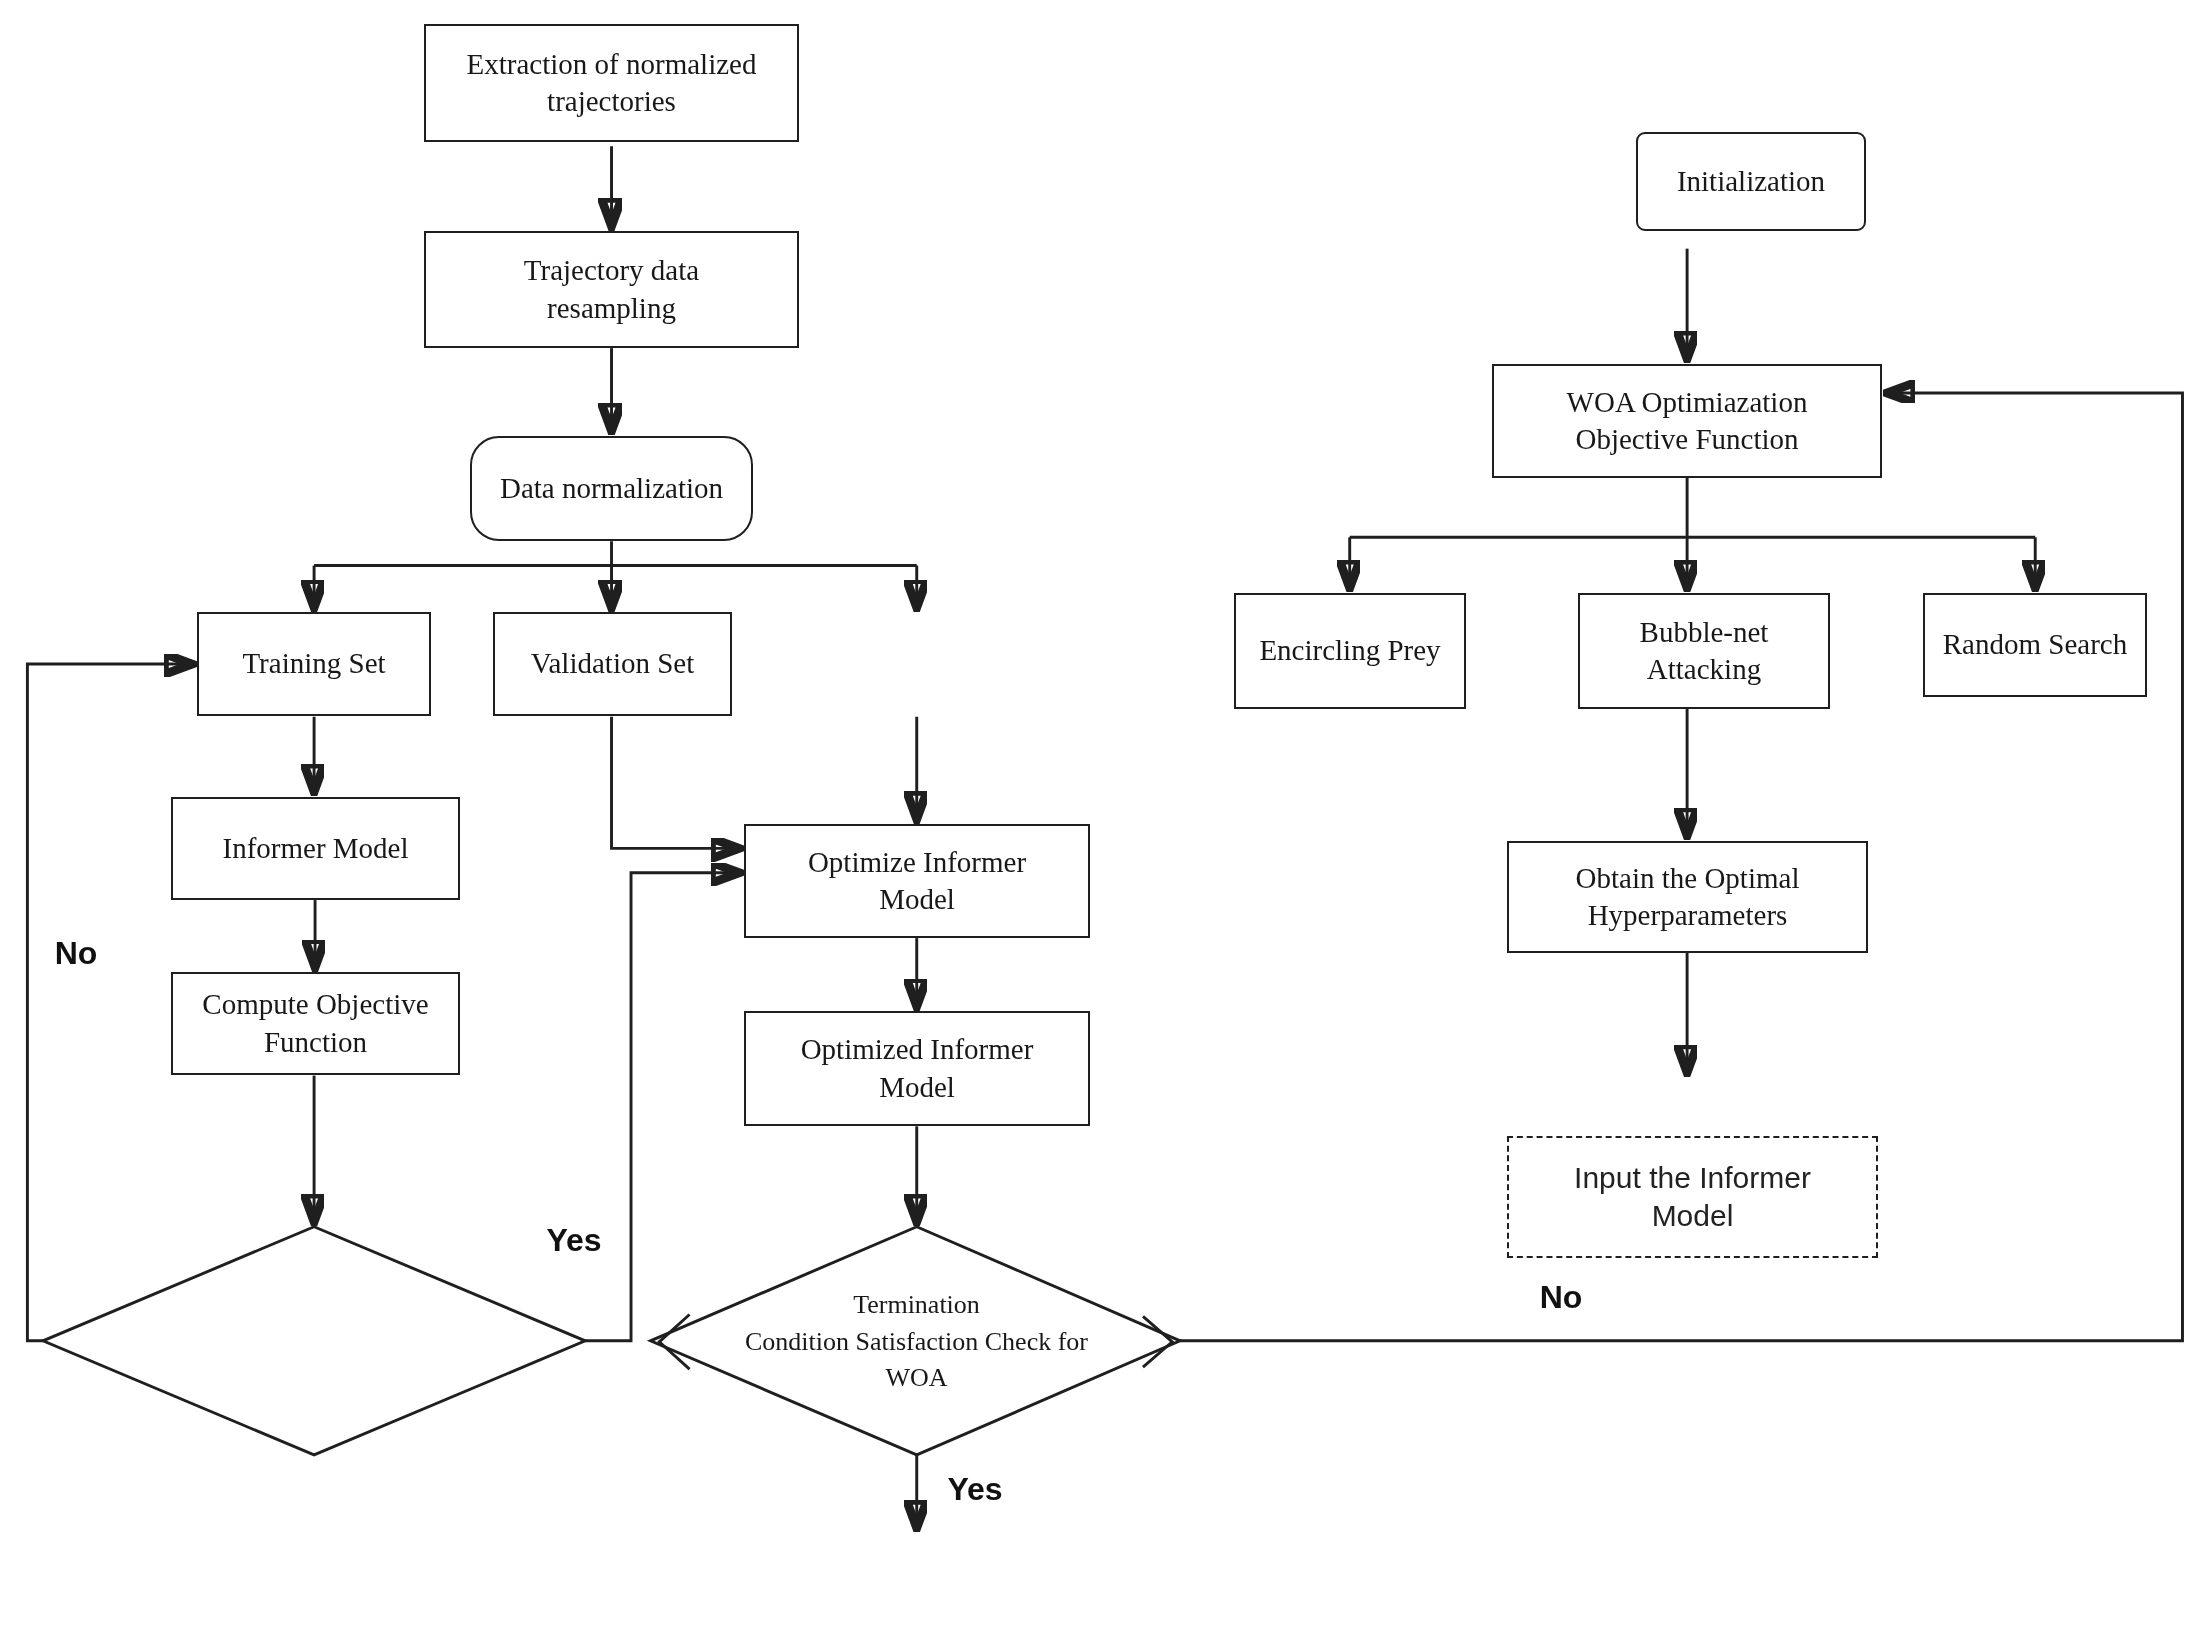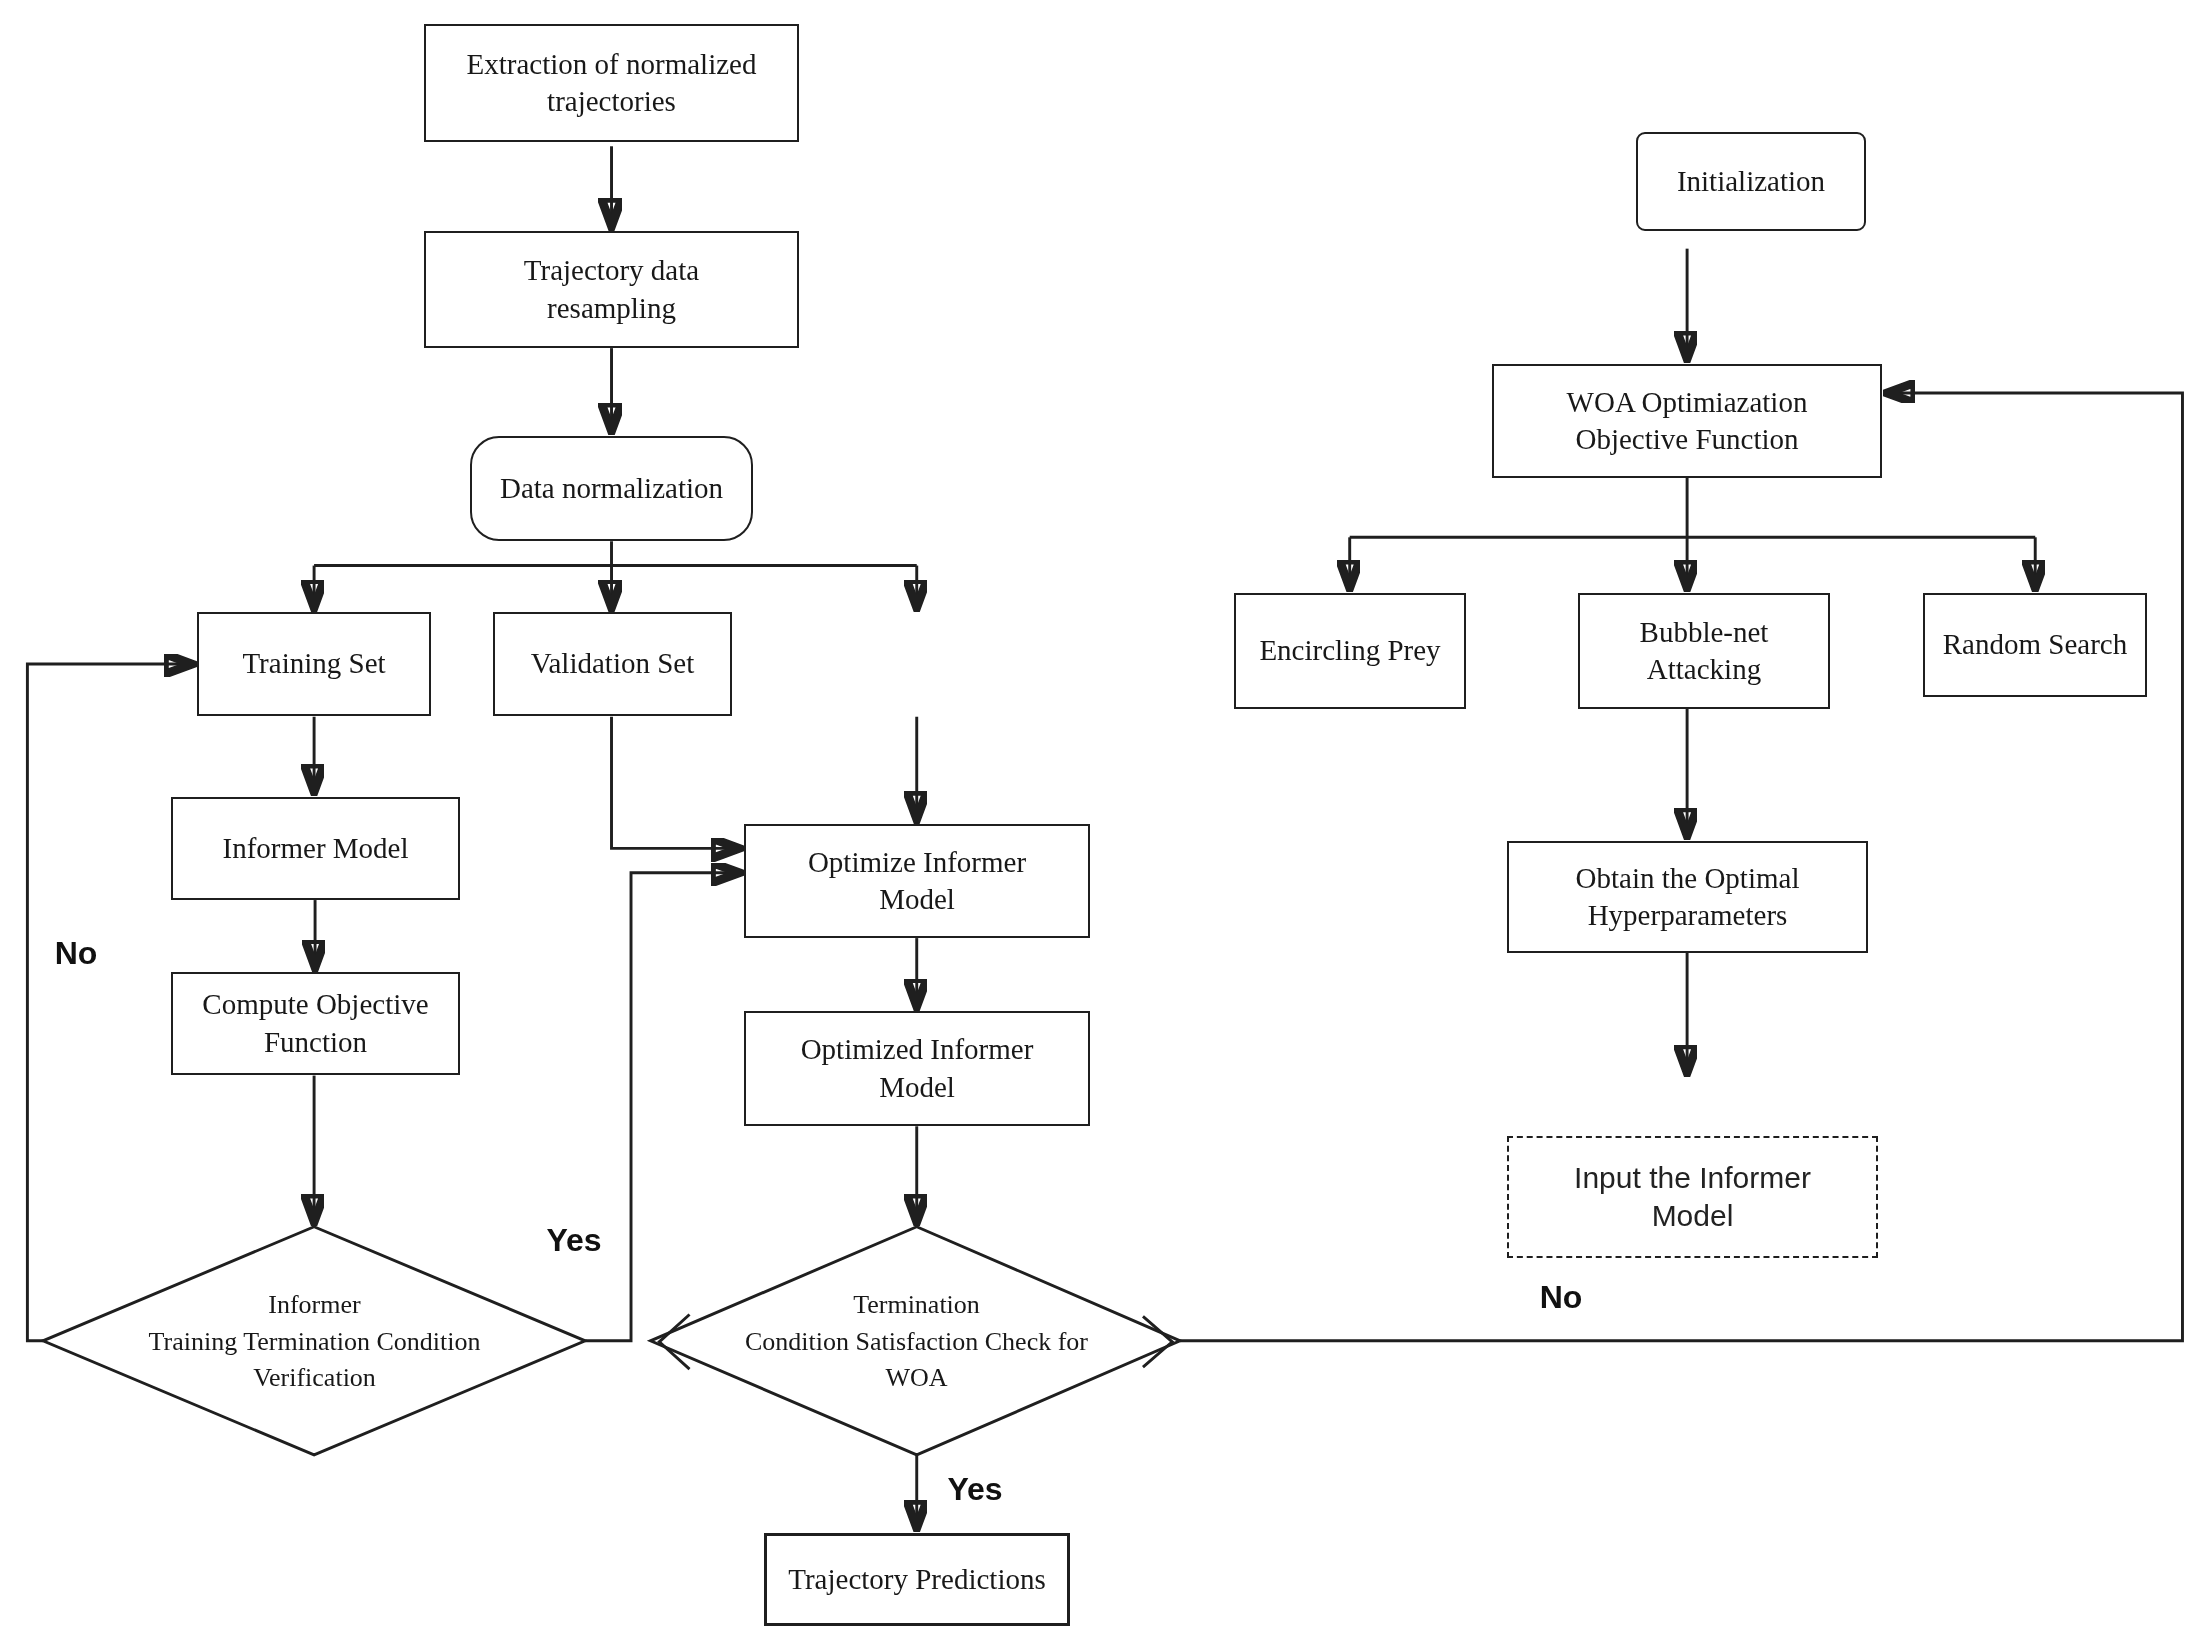--- a/index.html
+++ b/index.html
@@ -121,37 +121,33 @@
   <div class="node" style="left:470px; top:436px; width:283px; height:105px;border-radius:29px;">Data normalization</div>
   <div class="node" style="left:197px; top:612px; width:234px; height:104px;">Training Set</div>
   <div class="node" style="left:493px; top:612px; width:239px; height:104px;">Validation Set</div>
   <div class="node" style="left:171px; top:797px; width:289px; height:103px;">Informer Model</div>
   <div class="node" style="left:171px; top:972px; width:289px; height:103px;">Compute Objective
 Function</div>
   <div class="node" style="left:744px; top:824px; width:346px; height:114px;">Optimize Informer
 Model</div>
   <div class="node" style="left:744px; top:1011px; width:346px; height:115px;">Optimized Informer
 Model</div>
-  <div class="node thick small-pad" style="left:764px; top:1533px; width:306px; height:93px;">Trajectory Predictions</div>
 
   <div class="node" style="left:1636px; top:132px; width:230px; height:99px;border-radius:9px;">Initialization</div>
   <div class="node" style="left:1492px; top:364px; width:390px; height:114px;">WOA Optimiazation
 Objective Function</div>
   <div class="node small-pad" style="left:1234px; top:593px; width:232px; height:116px;">Encircling Prey</div>
   <div class="node" style="left:1578px; top:593px; width:252px; height:116px;">Bubble-net
 Attacking</div>
   <div class="node" style="left:1923px; top:593px; width:224px; height:104px;">Random Search</div>
   <div class="node" style="left:1507px; top:841px; width:361px; height:112px;">Obtain the Optimal
 Hyperparameters</div>
   <div class="node dashed" style="left:1507px; top:1136px; width:371px; height:122px;">Input the Informer
 Model</div>
 
-  <div class="dlabel" style="left:98px; top:1266px; width:433px; height:152px;">Informer
-Training Termination Condition
-Verification</div>
   <div class="dlabel" style="left:707px; top:1266px; width:419px; height:152px;">Termination
 Condition Satisfaction Check for
 WOA</div>
 
   <div class="flow-label" style="left:37px;  top:929px;  width:78px;  height:49px;">No</div>
   <div class="flow-label" style="left:525px; top:1216px; width:98px; height:49px;">Yes</div>
   <div class="flow-label" style="left:926px; top:1465px; width:98px; height:49px;">Yes</div>
   <div class="flow-label" style="left:1512px;top:1273px; width:98px; height:49px;">No</div>
 
 </div>

